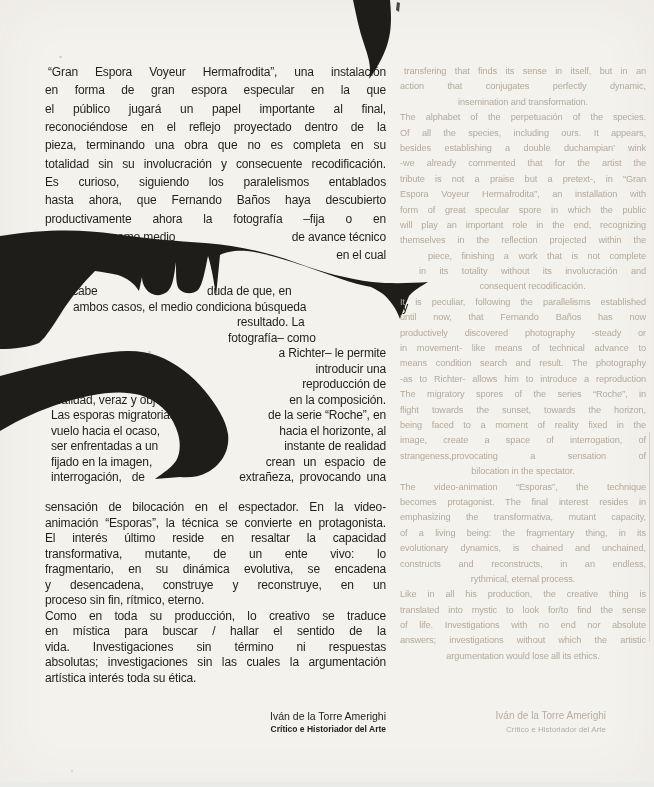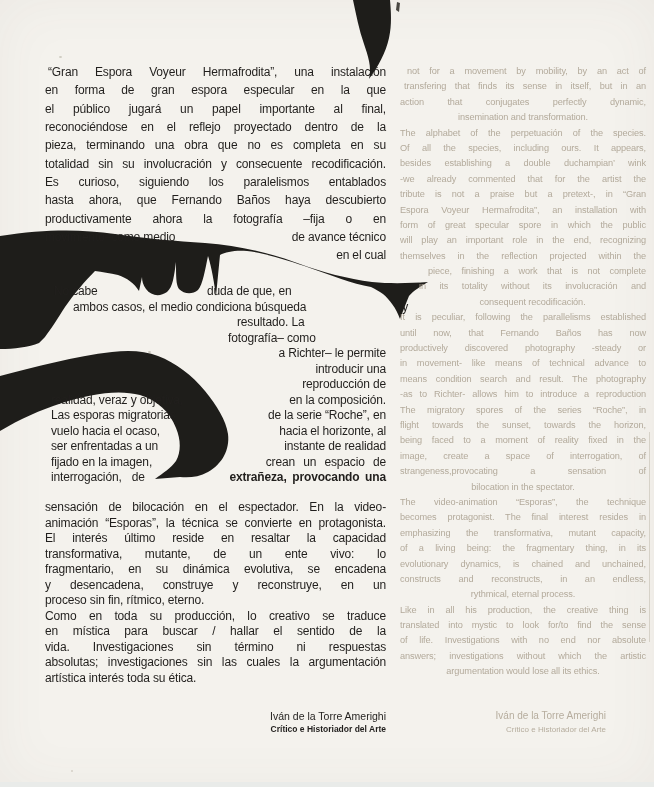--- a/index.html
+++ b/index.html
@@ -36,21 +36,21 @@
   .i3{ padding-left:3px; }
   .i162{ padding-left:162px; }
   .i183{ padding-left:183px; }
   .i192{ padding-left:192px; }
   .ml28 span:first-child{ margin-left:28px; }
   .ml6 span:first-child{ margin-left:6px; }
   .nc span:first-child{ margin-left:9px; }
   .nc span:last-child{ position:absolute; left:162px; top:0; }
   .yright span:last-child{ margin-right:-22px; }
   .ws1 span:first-child{ word-spacing:7px; }
-  .ws1 span:last-child{ word-spacing:2.5px;font-weight:bold; }
+  .ws1 span:last-child{ word-spacing:2.5px; }
   .ws2 span:last-child{ word-spacing:5px; }
 
   
   .rcol{
     position:absolute; left:400px; top:64px; width:246px;
     color:#b3aa9b; font-size:9.2px; letter-spacing:-0.1px;
   }
   .rcol .ln{ height:15.4px; line-height:15.4px;text-align:center; }
   .rcol .i7{ padding-left:7px; }
   .rcol .i4{ padding-left:4px; }
@@ -204,21 +204,20 @@
       <div class="ln j">absolutas;  investigaciones sin las cuales la argumentación</div>
       <div class="ln">artística interés toda su ética.</div>
     </div>
 
   <div class="creditL">
     <div class="cname">Iván de la Torre Amerighi</div>
     <div class="ctitle">Crítico e Historiador del Arte</div>
   </div>
 
   <div class="rcol">
-      <div class="ln j i7">not for a movement by mobility, by an act of</div>
       <div class="ln j i4">transfering that finds its sense in itself, but in an</div>
       <div class="ln j">action that conjugates perfectly dynamic,</div>
       <div class="ln">insemination and transformation.</div>
       <div class="ln j">The alphabet of the perpetuación of the species.</div>
       <div class="ln j">Of all the species, including ours. It appears,</div>
       <div class="ln j">besides establishing a double duchampian’ wink</div>
       <div class="ln j">-we already commented that for the artist the</div>
       <div class="ln j">tribute is not a praise but a pretext-, in “Gran</div>
       <div class="ln j">Espora Voyeur Hermafrodita”, an installation with</div>
       <div class="ln j">form of great specular spore in which the public</div>

